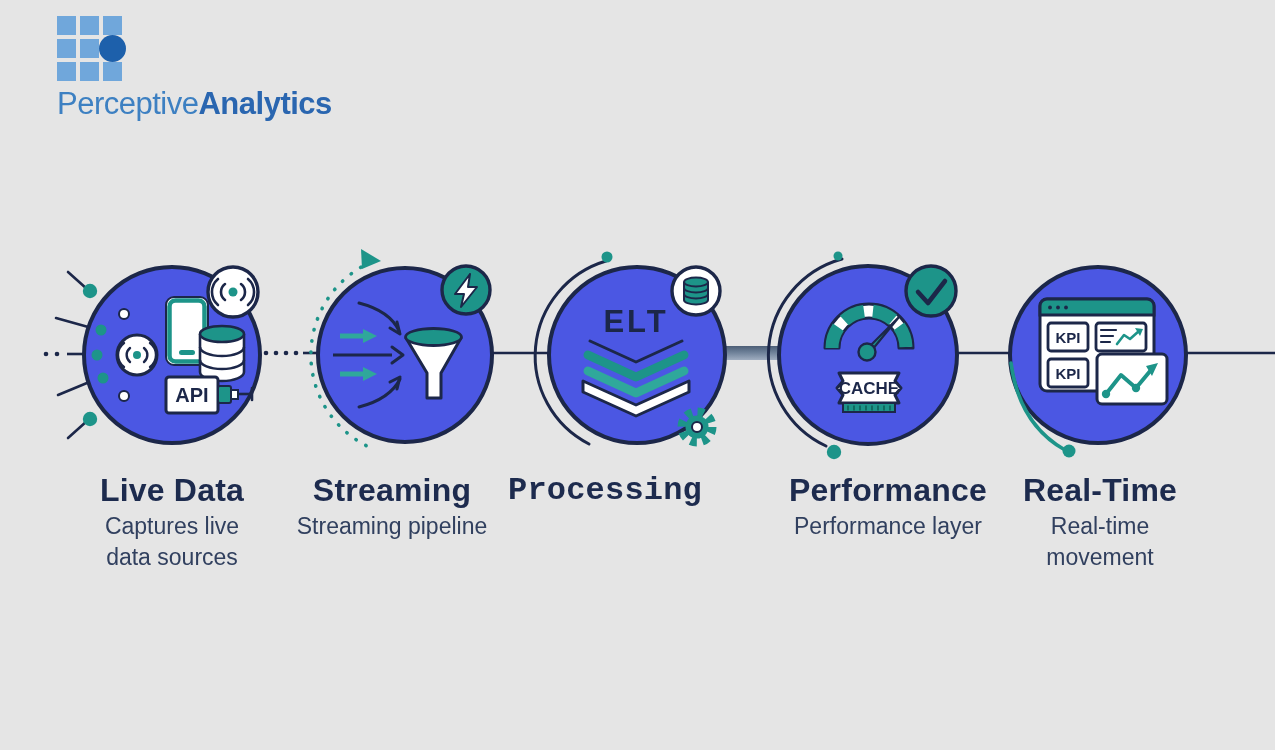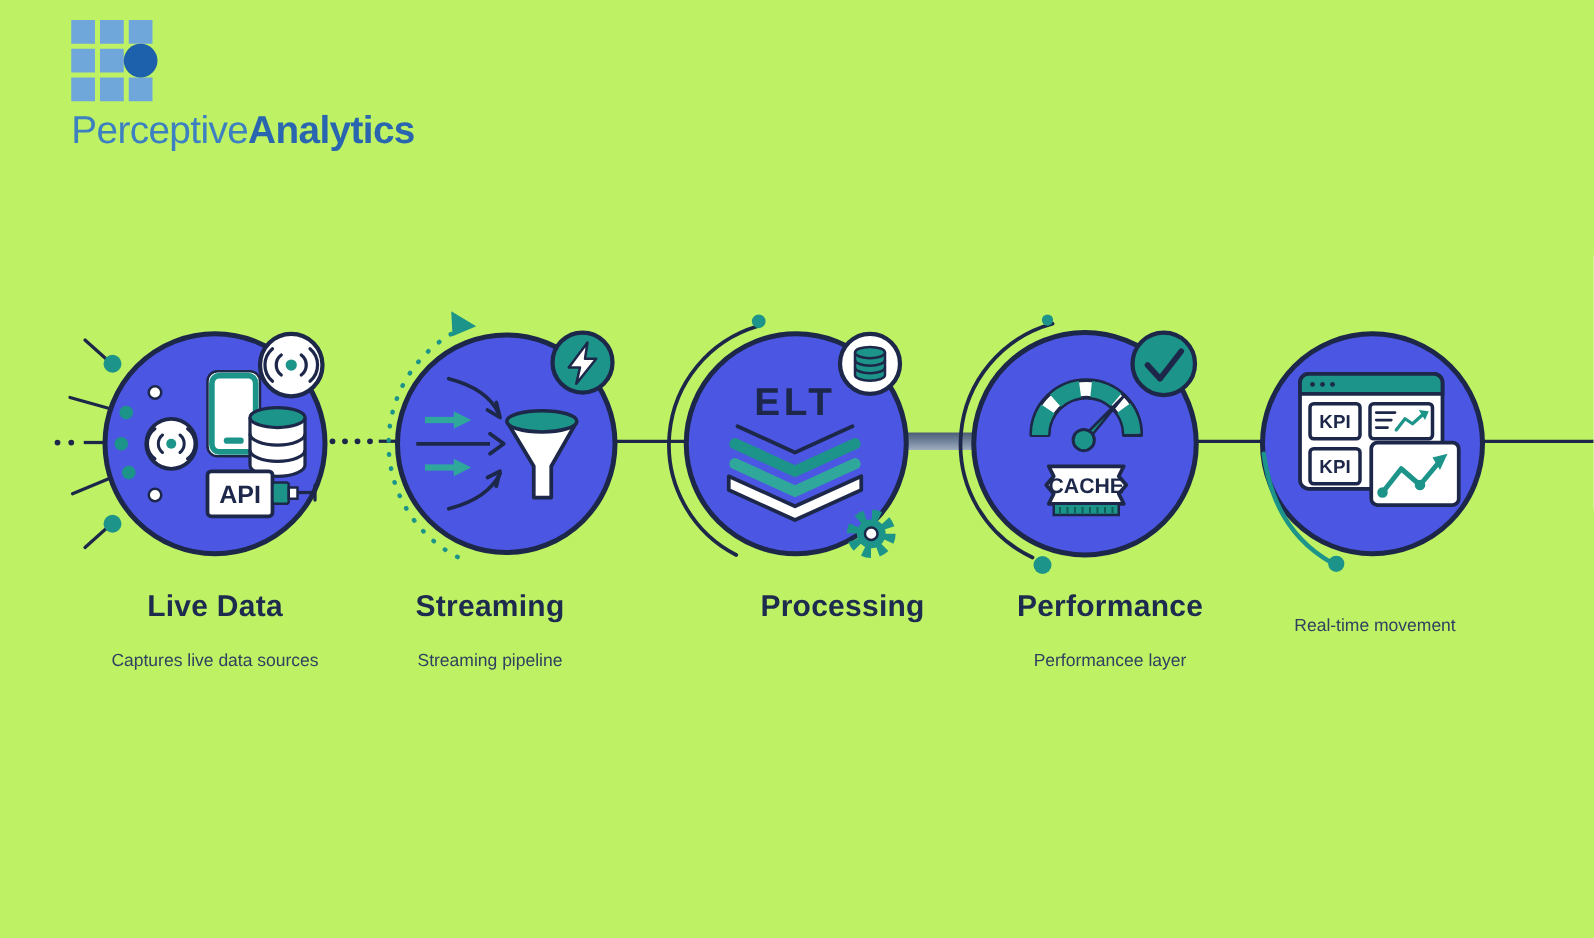--- a/index.html
+++ b/index.html
@@ -1,43 +1,43 @@
 <!DOCTYPE html>
 <html><head>
 <meta charset="utf-8">
 <style>
   html,body{margin:0;padding:0;}
   body{
     width:1275px;height:750px;overflow:hidden;background:#fdfdfd;
     font-family:"Liberation Sans", sans-serif;position:relative;
   }
-  .canvas{position:absolute;inset:0;width:1275px;height:750px;background:#bef264;}
+  .canvas{position:absolute;inset:0;width:1275px;height:750px;background:#e5e5e5;}
 
   
   .logo{position:absolute;left:57px;top:16px;}
   .logo-grid{display:grid;grid-template-columns:repeat(3,19px);grid-template-rows:repeat(3,19px);gap:4px;position:relative;width:65px;}
   .logo-grid .sq{background:#70a7db;}
   .logo-grid .cell-dot{position:relative;}
   .logo-grid .cell-dot .big-dot{
     position:absolute;left:-4px;top:-4px;width:27px;height:27px;border-radius:50%;background:#1d60ab;
   }
   .logo-text{margin-top:5px;font-size:31px;letter-spacing:-0.5px;white-space:nowrap;}
   .logo-text .light{color:#3d80c2;font-weight:400;}
   .logo-text .bold{color:#2a66b0;font-weight:700;}
 
   
   svg.diagram{position:absolute;left:0;top:0;width:1275px;height:750px;}
 
   
   .stage-label{position:absolute;top:472px;transform:translateX(-50%);text-align:center;}
-  .stage-title{font-size:24px;font-weight:700;color:#1d2b4e;letter-spacing:0.2px;}
-  .stage-subtitle{font-size:14px;color:#31405f;margin-top:19px;line-height:1.35;margin-left:auto;margin-right:auto;}
+  .stage-title{font-size:32px;font-weight:700;color:#1d2b4e;letter-spacing:0.2px;}
+  .stage-subtitle{font-size:23px;color:#31405f;margin-top:2px;line-height:1.35;margin-left:auto;margin-right:auto;}
   .stage-0{left:172px;} .stage-0 .stage-subtitle{max-width:170px;}
   .stage-1{left:392px;} .stage-1 .stage-subtitle{max-width:260px;}
-  .stage-2{left:674px;} .stage-2 .stage-subtitle{max-width:190px;}
+  .stage-2{left:605px;font-family:Liberation Mono, monospace;} .stage-2 .stage-subtitle{max-width:190px;}
   .stage-3{left:888px;} .stage-3 .stage-subtitle{max-width:260px;}
   .stage-4{left:1100px;}.stage-4 .stage-subtitle{max-width:260px;}
 
   text.svg-label{font-family:"Liberation Sans", sans-serif;font-weight:700;fill:#1c2749;}
 </style>
 </head>
 <body>
 
 <div class="canvas">
 
@@ -267,19 +267,20 @@
   </div>
   <div class="stage-label stage-1">
     <div class="stage-title">Streaming</div>
     <div class="stage-subtitle">Streaming pipeline</div>
   </div>
   <div class="stage-label stage-2">
     <div class="stage-title">Processing</div>
   </div>
   <div class="stage-label stage-3">
     <div class="stage-title">Performance</div>
-    <div class="stage-subtitle">Performancee layer</div>
+    <div class="stage-subtitle">Performance layer</div>
   </div>
   <div class="stage-label stage-4">
+    <div class="stage-title">Real-Time</div>
     <div class="stage-subtitle">Real-time movement</div>
   </div>
 
 </div>
 
 </body></html>

